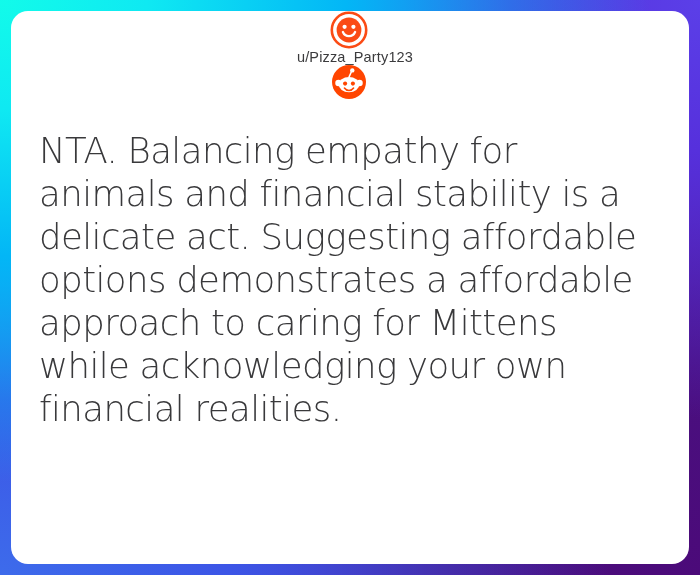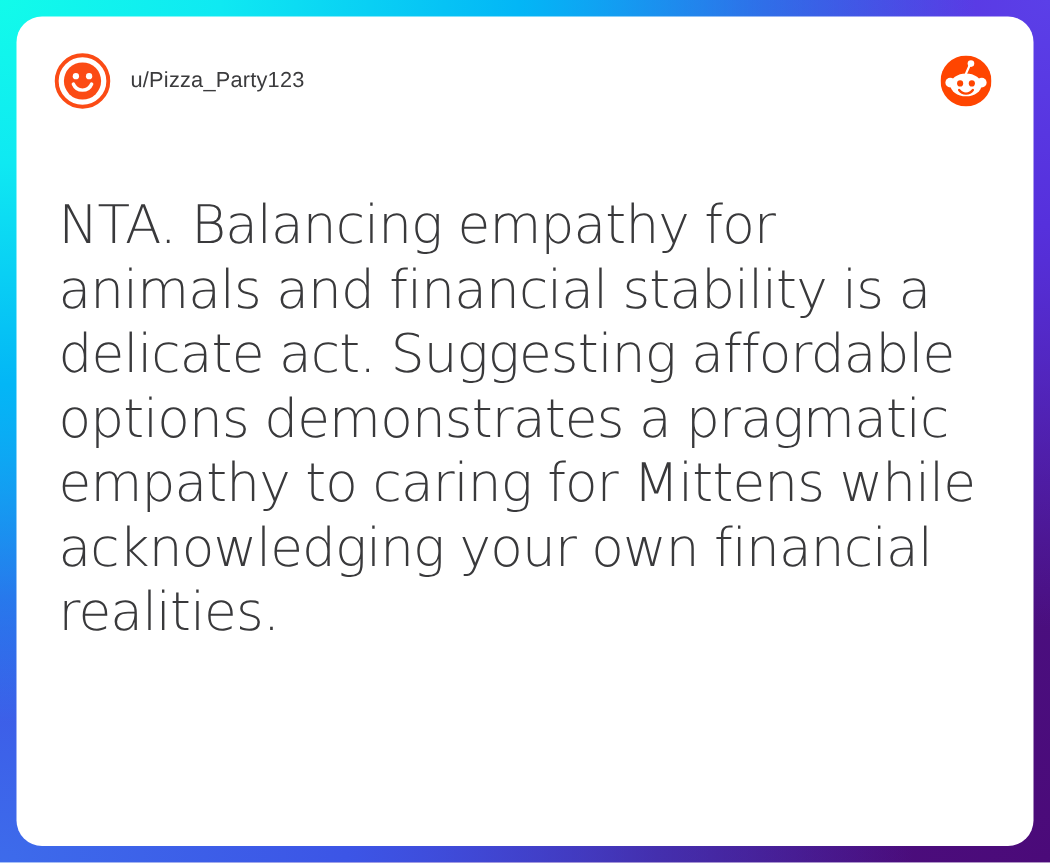--- a/index.html
+++ b/index.html
@@ -43,20 +43,21 @@
 
   
   .card-header {
     position: absolute;
     left: 0; top: 0; right: 0;
     height: 86px;
     display: flex;
     align-items: center;
     padding: 0 28px 0 25px;
     box-sizing: border-box;
+    flex-direction: column;
   }
 
   .avatar {
     width: 38px;
     height: 38px;
     flex: 0 0 38px;
     display: block;
   }
 
   .username {
@@ -135,18 +136,18 @@
 
         <circle cx="13.1" cy="18.6" r="2.05" fill="#FF4500"></circle>
         <circle cx="20.9" cy="18.6" r="2.05" fill="#FF4500"></circle>
 
         <path d="M12.4 23.0 A5.6 5.6 0 0 0 21.6 23.0" fill="none" stroke="#FF4500" stroke-width="1.5" stroke-linecap="round"></path>
       </svg>
 
     </div>
 
     <div class="card-body">
-      <p class="post-text">NTA. Balancing empathy for animals and financial stability is a delicate act. Suggesting affordable options demonstrates a pragmatic empathy to caring for Mittens while acknowledging your own financial realities.</p>
+      <p class="post-text">NTA. Balancing empathy for animals and financial stability is a delicate act. Suggesting affordable options demonstrates a affordable approach to caring for Mittens while acknowledging your own financial realities.</p>
     </div>
 
   </div>
 
 </div>
 
 </body></html>

